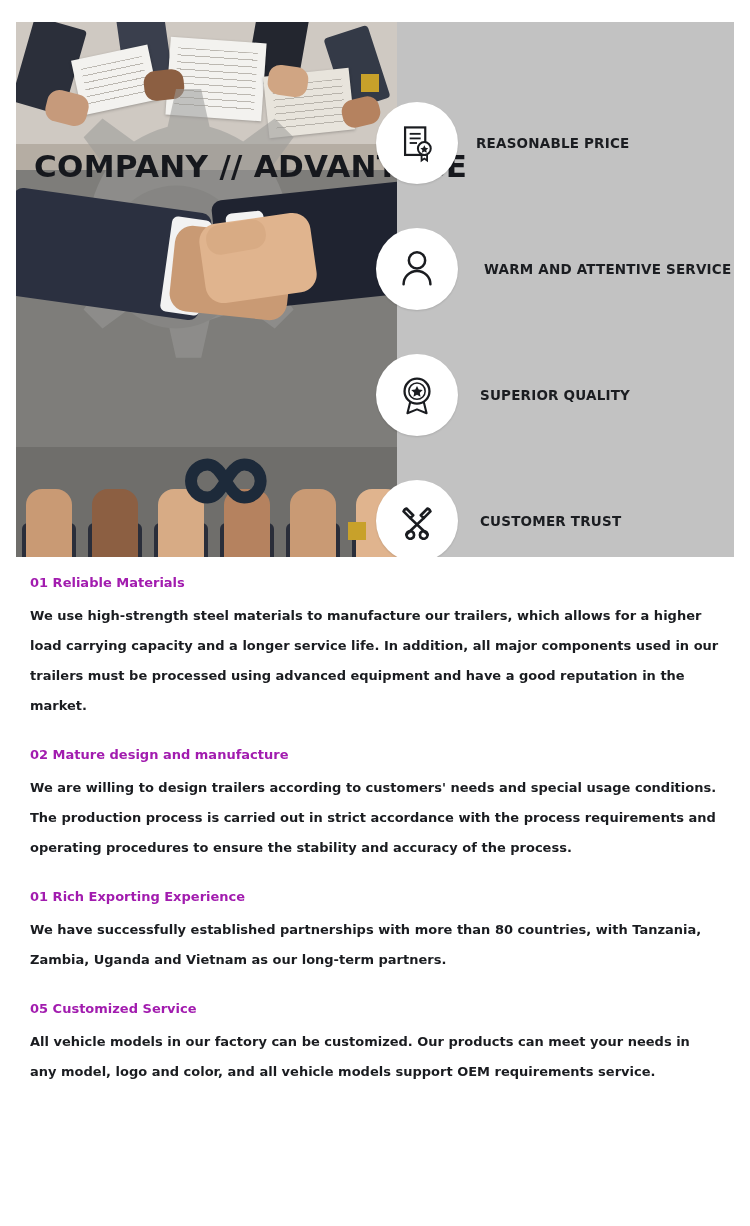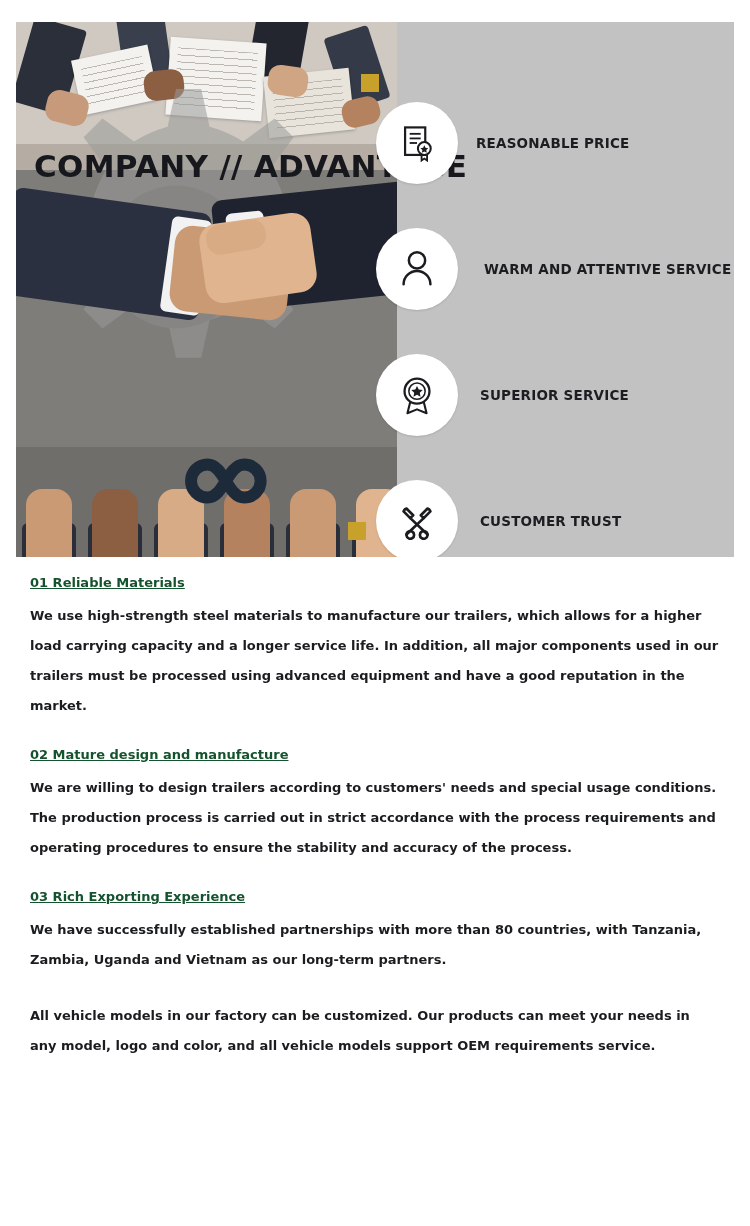--- a/index.html
+++ b/index.html
@@ -217,24 +217,23 @@
 
   
   .content {
     padding: 18px 30px 34px 30px;
   }
   .sec { margin-bottom: 26px; }
   .sec:last-child { margin-bottom: 0; }
   .sec-title {
     font-size: 13px;
     font-weight: bold;
-    color: #14532d;
+    color: #a21caf;
     margin: 0 0 11px 0;
     font-family: "DejaVu Sans", sans-serif;
-    text-decoration: underline;
   }
   .sec-body {
     font-size: 13px;
     font-weight: bold;
     line-height: 30px;
     color: #1a1c20;
     margin: 0;
     font-family: "DejaVu Sans", sans-serif;
   }
 </style>
@@ -338,21 +337,21 @@
 
       <div class="feature">
         <div class="feature-badge">
           <svg width="46" height="46" viewBox="0 0 48 48">
             <circle cx="24" cy="20" r="13" fill="none" stroke="#1a1c20" stroke-width="2.4"></circle>
             <circle cx="24" cy="20" r="8.5" fill="none" stroke="#1a1c20" stroke-width="1.6"></circle>
             <path d="M24 14.5 l1.8 3.8 4.2 .5 -3.1 2.9 .8 4.1 -3.7-2 -3.7 2 .8-4.1 -3.1-2.9 4.2-.5 z" fill="#1a1c20"></path>
             <path d="M17 31 l-3 12 10-4 10 4 -3-12" fill="none" stroke="#1a1c20" stroke-width="2.2" stroke-linejoin="round"></path>
           </svg>
         </div>
-        <div class="feature-label">SUPERIOR SERVICE</div>
+        <div class="feature-label">SUPERIOR QUALITY</div>
       </div>
 
       <div class="feature">
         <div class="feature-badge">
           <svg width="46" height="46" viewBox="0 0 48 48">
             <g fill="none" stroke="#1a1c20" stroke-width="2.8" stroke-linecap="round" stroke-linejoin="round">
               <path d="M13 11 l7 7 -3 3 -7-7 a5 5 0 0 1 3-3 z"></path>
               <path d="M17 21 l18 17"></path>
               <path d="M35 38 a4 4 0 1 0 0 1 z"></path>
               <path d="M35 11 l-7 7 3 3 7-7 a5 5 0 0 0 -3-3 z"></path>
@@ -373,25 +372,26 @@
       <p class="sec-title">01 Reliable Materials</p>
       <p class="sec-body">We use high-strength steel materials to manufacture our trailers, which allows for a higher load carrying capacity and a longer service life. In addition, all major components used in our trailers must be processed using advanced equipment and have a good reputation in the market.</p>
     </div>
 
     <div class="sec">
       <p class="sec-title">02 Mature design and manufacture</p>
       <p class="sec-body">We are willing to design trailers according to customers' needs and special usage conditions. The production process is carried out in strict accordance with the process requirements and operating procedures to ensure the stability and accuracy of the process.</p>
     </div>
 
     <div class="sec">
-      <p class="sec-title">03 Rich Exporting Experience</p>
+      <p class="sec-title">01 Rich Exporting Experience</p>
       <p class="sec-body">We have successfully established partnerships with more than 80 countries, with Tanzania, Zambia, Uganda and Vietnam as our long-term partners.</p>
     </div>
 
     <div class="sec">
     </div>
 
     <div class="sec">
+      <p class="sec-title">05 Customized Service</p>
       <p class="sec-body">All vehicle models in our factory can be customized. Our products can meet your needs in any model, logo and color, and all vehicle models support OEM requirements service.</p>
     </div>
 
   </div>
 </div>
 
 </body></html>

